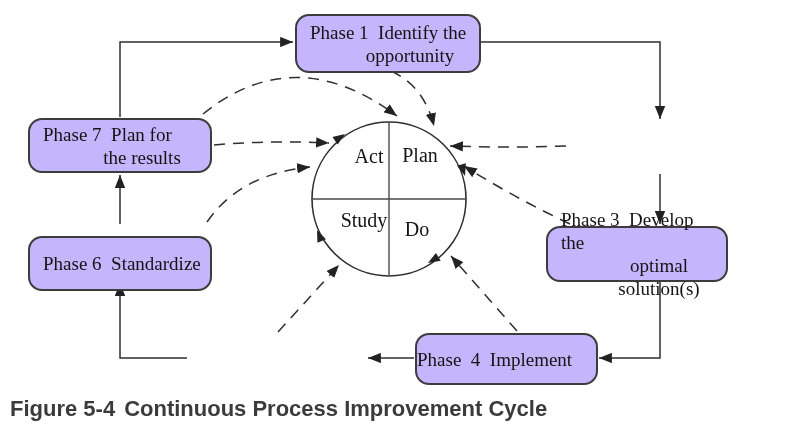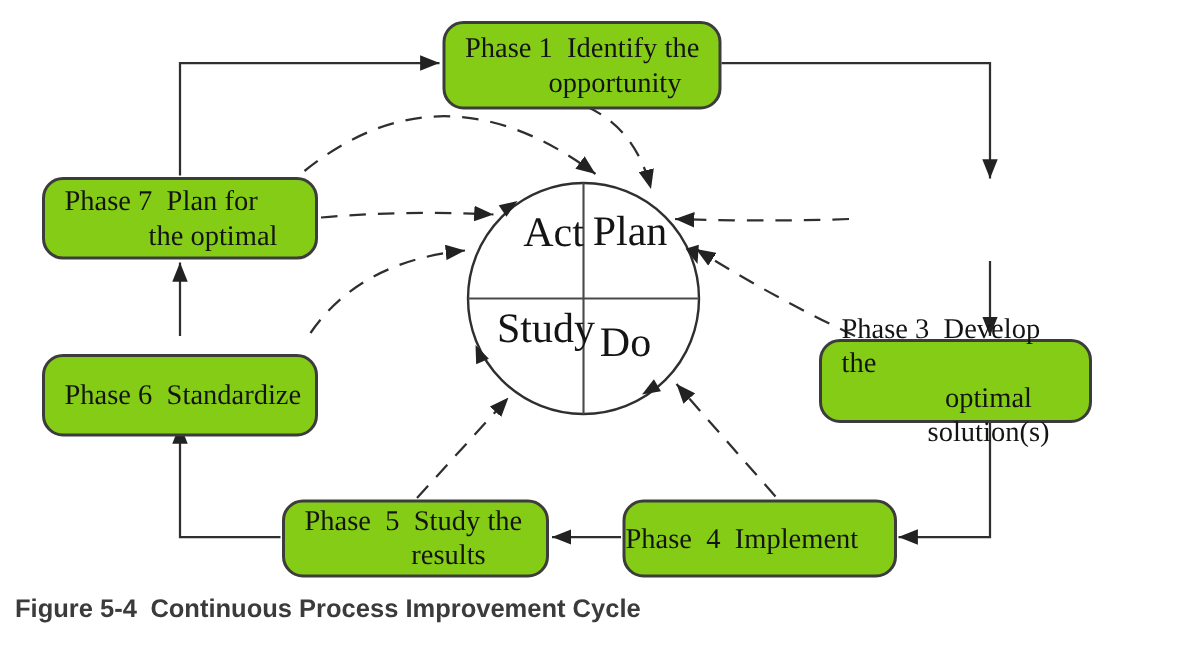--- a/index.html
+++ b/index.html
@@ -8,34 +8,34 @@
     font-family:"Liberation Serif", serif;color:#141414;overflow:hidden;
   }
   svg.connectors{position:absolute;left:0;top:0;}
   svg.connectors path.solid{fill:none;stroke:#2f2f2f;stroke-width:1.5;}
   svg.connectors path.dashed{fill:none;stroke:#2f2f2f;stroke-width:1.5;stroke-dasharray:11 8;}
   svg.connectors circle{fill:none;stroke:#2f2f2f;stroke-width:1.6;}
   svg.connectors line{stroke:#4a4a4a;stroke-width:1.4;}
   svg.connectors path.tri{fill:#222;stroke:none;}
   .phase-box{
     position:absolute;box-sizing:border-box;
-    border:2px solid #3c3c3c;border-radius:14px;background:#84cc16;
+    border:2px solid #3c3c3c;border-radius:14px;background:#c4b5fd;
     display:flex;flex-direction:column;justify-content:center;
     font-size:19px;line-height:23px;white-space:pre-wrap;
   }
   .phase-box .l1{text-align:left;padding:0 6px 0 13px;}
   .phase-box .l2{text-align:center;padding-left:44px;}
   .phase-box.single .l1{text-align:left;padding:0;}
   .quad{
     position:absolute;transform:translate(-50%,-50%);
-    font-size:28px;white-space:nowrap;
+    font-size:20px;white-space:nowrap;
   }
   .caption{
     position:absolute;left:10px;top:396px;
-    font-family:"Liberation Sans", sans-serif;font-size:17px;color:#3b3b3b;
+    font-family:"Liberation Sans", sans-serif;font-size:22px;color:#3b3b3b;
     white-space:nowrap;
   }
   .caption .fig-label{font-weight:600;margin-right:9px;}
   .caption .fig-title{font-weight:700;}
 </style>
 </head>
 <body>
 
 <div class="stage">
 
@@ -81,32 +81,28 @@
 
   <div class="phase-box" style="left:546px;top:226px;width:182px;height:56px;">
     <div class="l1">Phase 3  Develop the</div>
     <div class="l2">optimal solution(s)</div>
   </div>
 
   <div class="phase-box single" style="left:415px;top:333px;width:183px;height:52px;">
     <div class="l1">Phase  4  Implement</div>
   </div>
 
-  <div class="phase-box" style="left:188px;top:333px;width:178px;height:52px;">
-    <div class="l1">Phase  5  Study the</div>
-    <div class="l2">results</div>
-  </div>
 
   <div class="phase-box" style="left:28px;top:236px;width:184px;height:55px;">
     <div class="l1">Phase 6  Standardize</div>
   </div>
 
   <div class="phase-box" style="left:28px;top:118px;width:184px;height:55px;">
     <div class="l1">Phase 7  Plan for</div>
-    <div class="l2">the optimal</div>
+    <div class="l2">the results</div>
   </div>
 
   <div class="quad" style="left:369px;top:156px;">Act</div>
   <div class="quad" style="left:420px;top:155px;">Plan</div>
   <div class="quad" style="left:364px;top:220px;">Study</div>
   <div class="quad" style="left:417px;top:229px;">Do</div>
 
   <div class="caption">
     <span class="fig-label">Figure 5-4</span><span class="fig-title">Continuous Process Improvement Cycle</span>
   </div>

